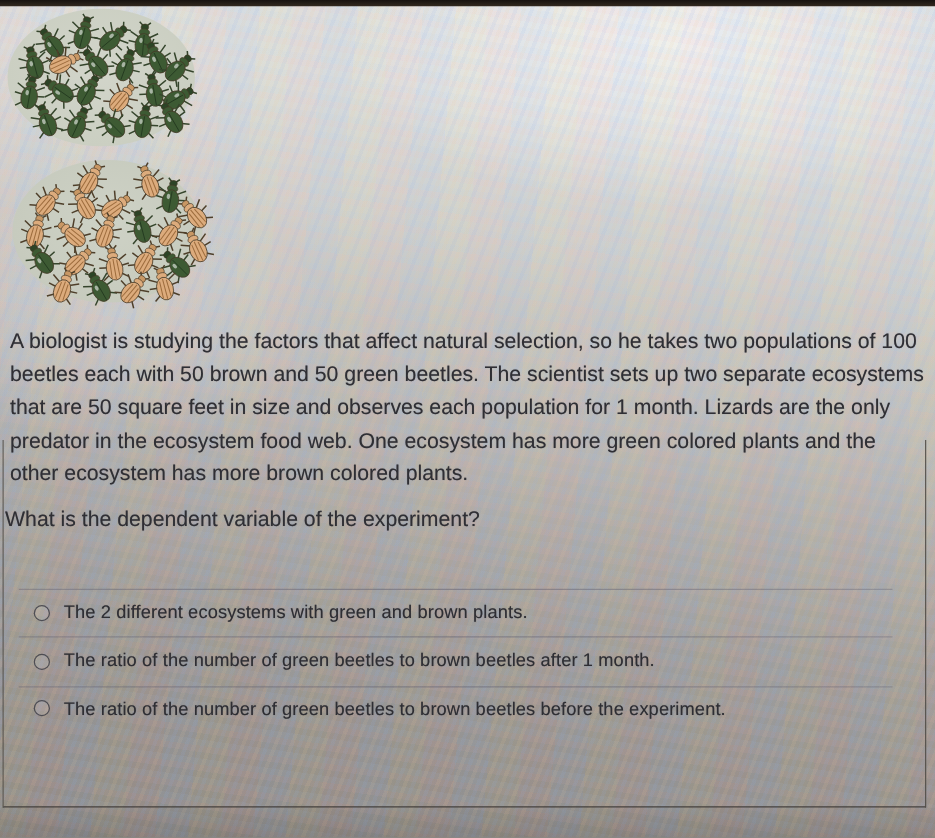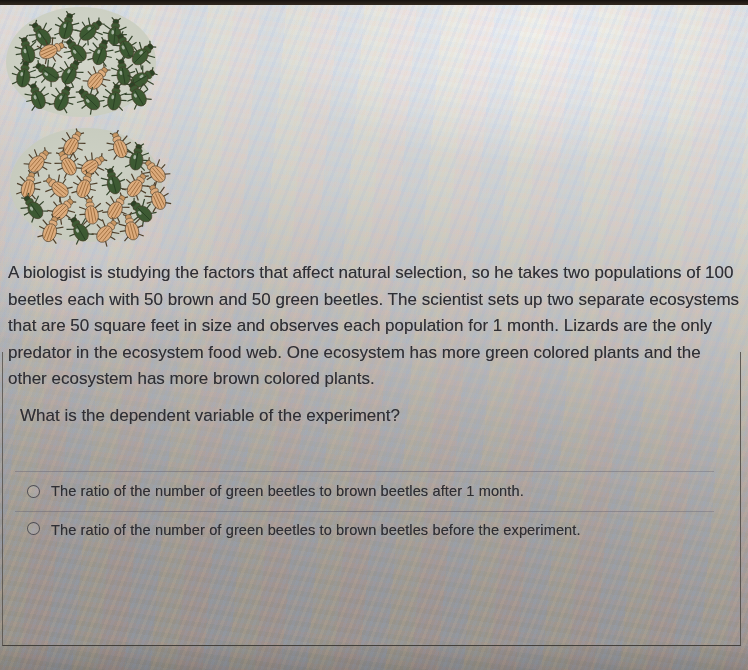--- a/index.html
+++ b/index.html
@@ -35,21 +35,21 @@
   .pop-b{left:10px;top:128px;width:152px;height:114px;background:radial-gradient(ellipse at 50% 45%, #ced2c6 0%, #c7cbbe 70%, #bec2b6 100%);}
   .beetle{position:absolute;width:26px;height:30px;}
 
   
   .q-paragraph{
     position:absolute;left:8px;top:260px;width:732px;
     font-size:17px;line-height:26.6px;color:#2f2f34;
     text-shadow:0 0 0.6px rgba(60,60,70,0.45);
   }
   .q-prompt{
-    position:absolute;left:20px;top:406px;width:700px;
+    position:absolute;left:4px;top:406px;width:700px;
     font-size:17px;color:#2f2f34;text-shadow:0 0 0.6px rgba(60,60,70,0.45);
   }
 
   
   .answer-card{
     position:absolute;left:2px;top:352px;width:739px;height:294px;
     border-left:1px solid rgba(78,74,68,0.75);
     border-right:1px solid rgba(78,74,68,0.85);
     border-bottom:1px solid rgba(60,57,52,0.9);
     box-sizing:border-box;
@@ -837,20 +837,24 @@
         <line x1="10.2" y1="12.5" x2="9.8" y2="26" stroke="#9c6b3c" stroke-width="0.8"></line>
         <line x1="15.8" y1="12.5" x2="16.2" y2="26" stroke="#9c6b3c" stroke-width="0.8"></line>
       </svg></span>
   </div>
 
 <div class="q-paragraph">A biologist is studying the factors that affect natural selection, so he takes two populations of 100 beetles each with 50 brown and 50 green beetles. The scientist sets up two separate ecosystems that are 50 square feet in size and observes each population for 1 month. Lizards are the only predator in the ecosystem food web. One ecosystem has more green colored plants and the other ecosystem has more brown colored plants.</div>
 <div class="q-prompt">What is the dependent variable of the experiment?</div>
 
 <div class="answer-card">
   <div class="options">
+    <div class="option-row row-1">
+      <span class="radio"></span>
+      <span class="option-label">The 2 different ecosystems with green and brown plants.</span>
+    </div>
     <div class="option-row row-2">
       <span class="radio"></span>
       <span class="option-label">The ratio of the number of green beetles to brown beetles after 1 month.</span>
     </div>
     <div class="option-row row-4">
       <span class="radio"></span>
       <span class="option-label">The ratio of the number of green beetles to brown beetles before the experiment.</span>
     </div>
   </div>
 </div>

